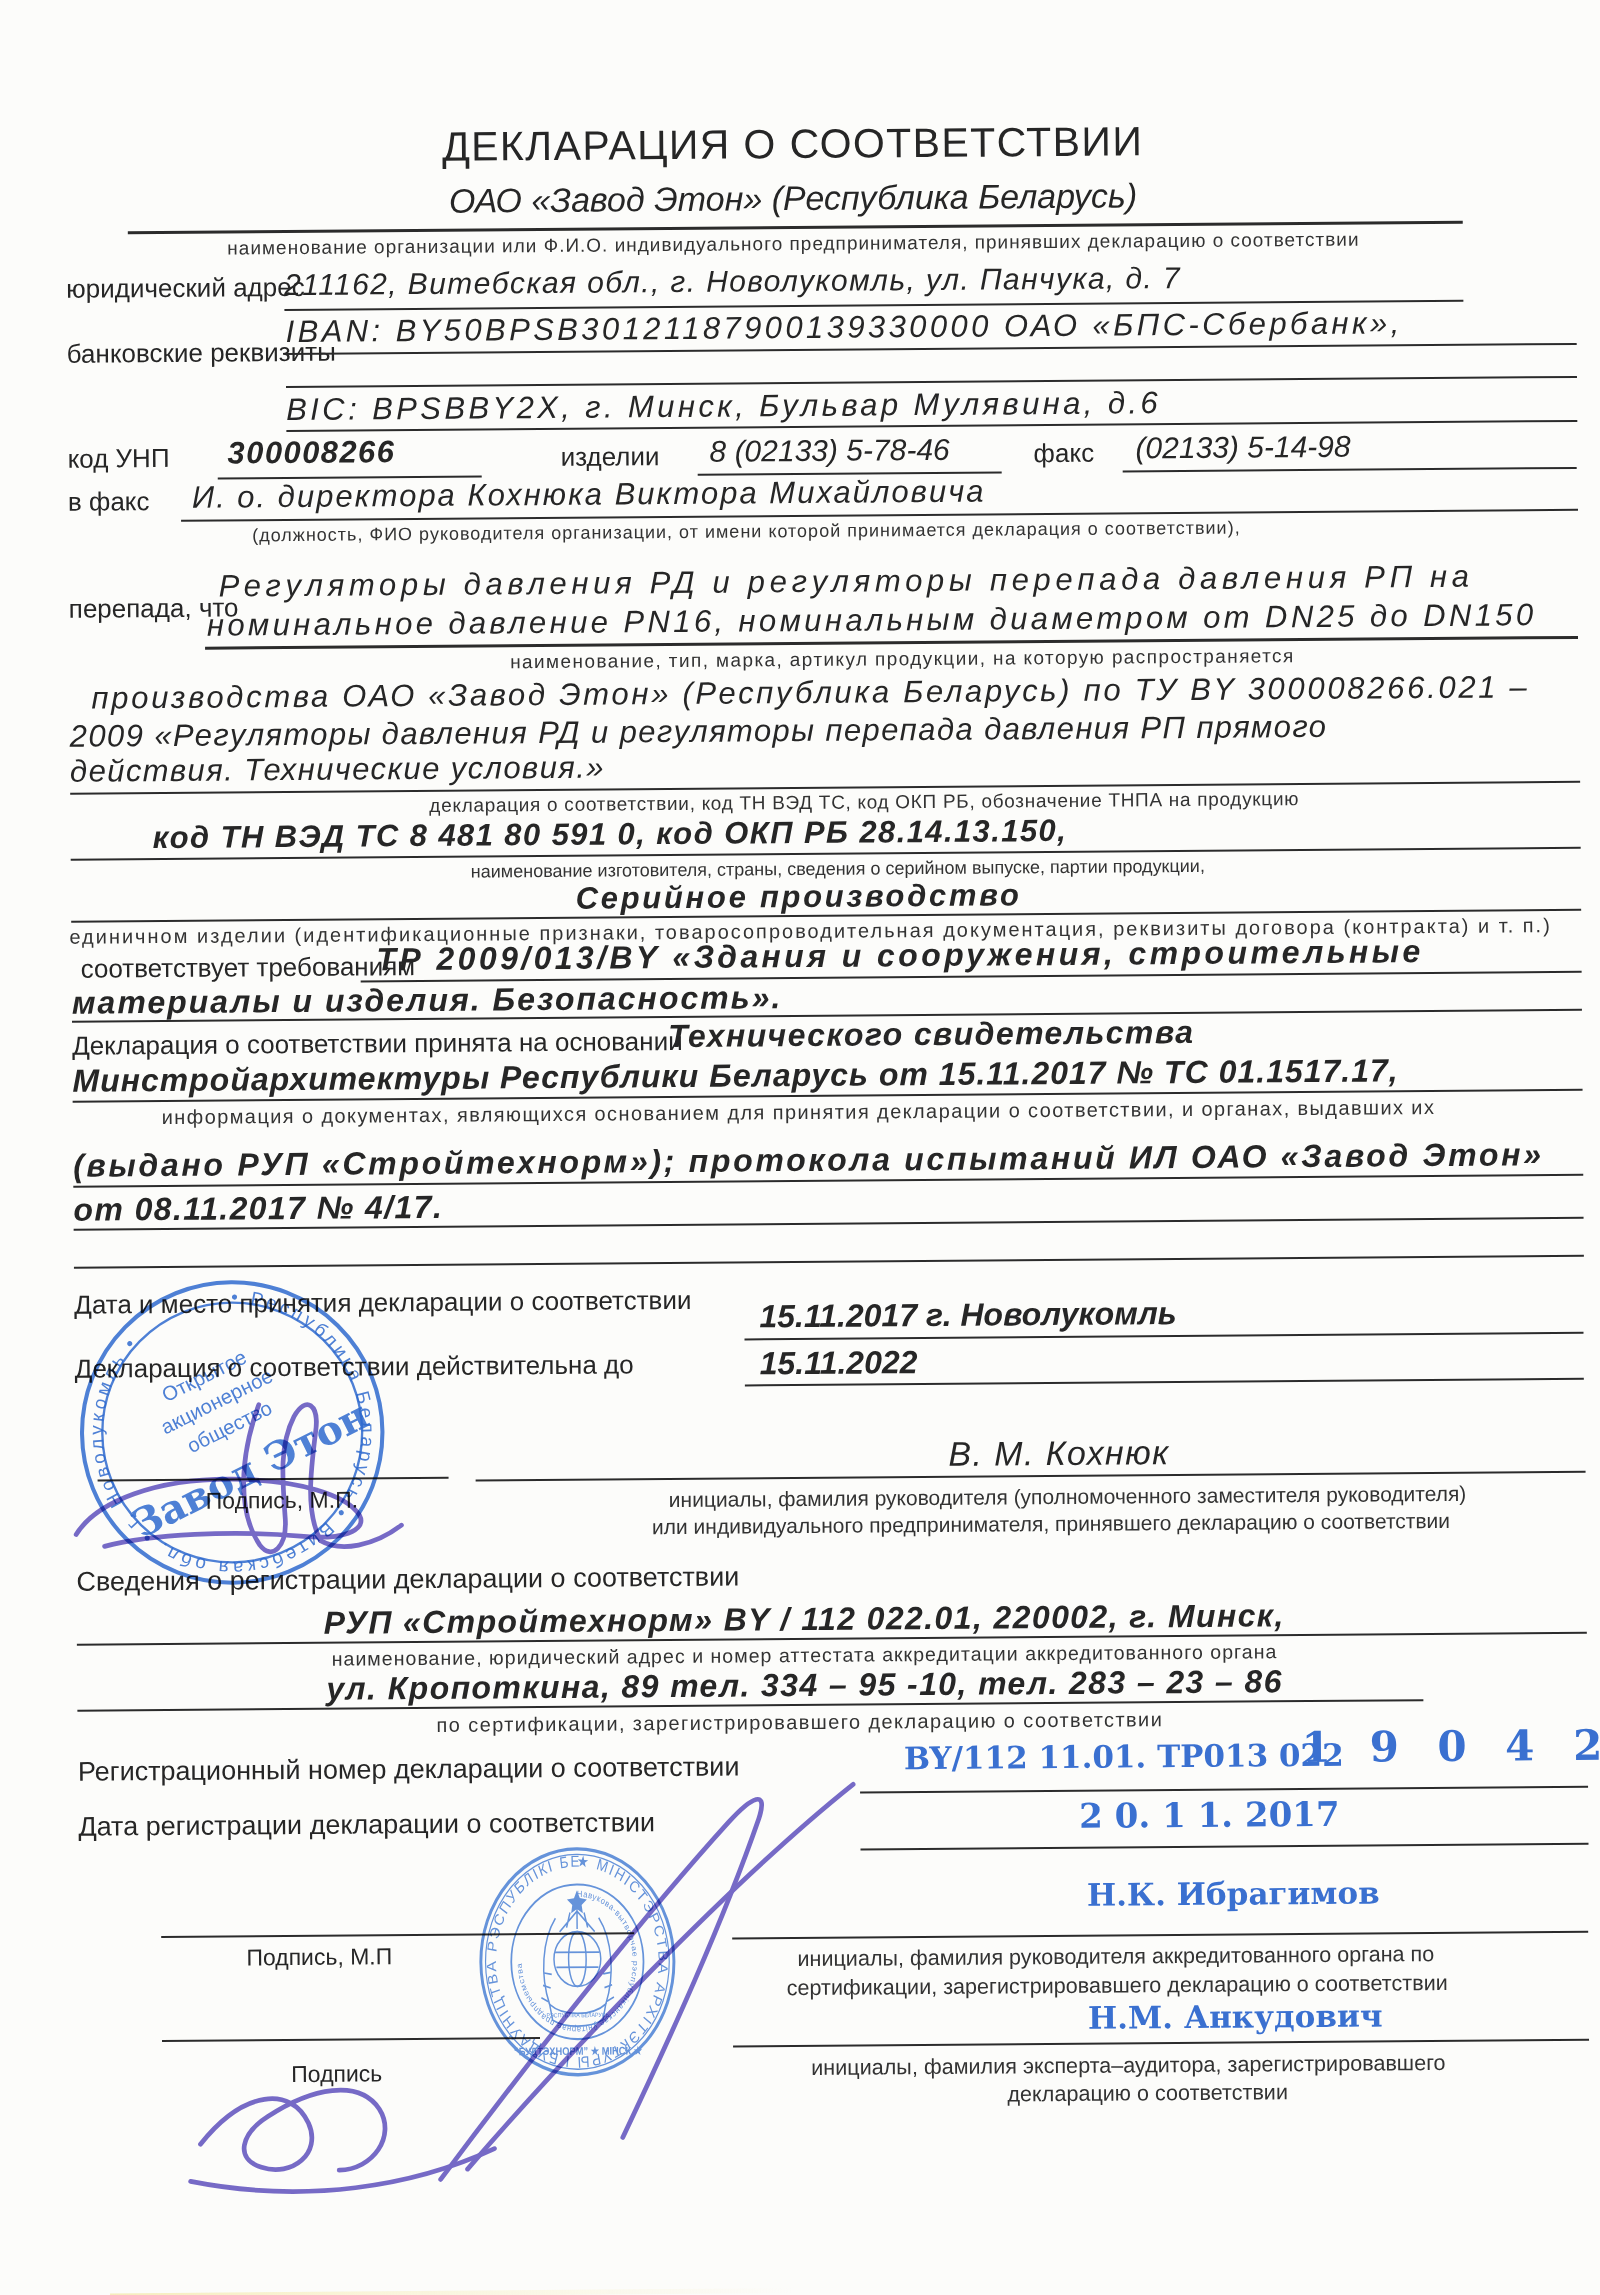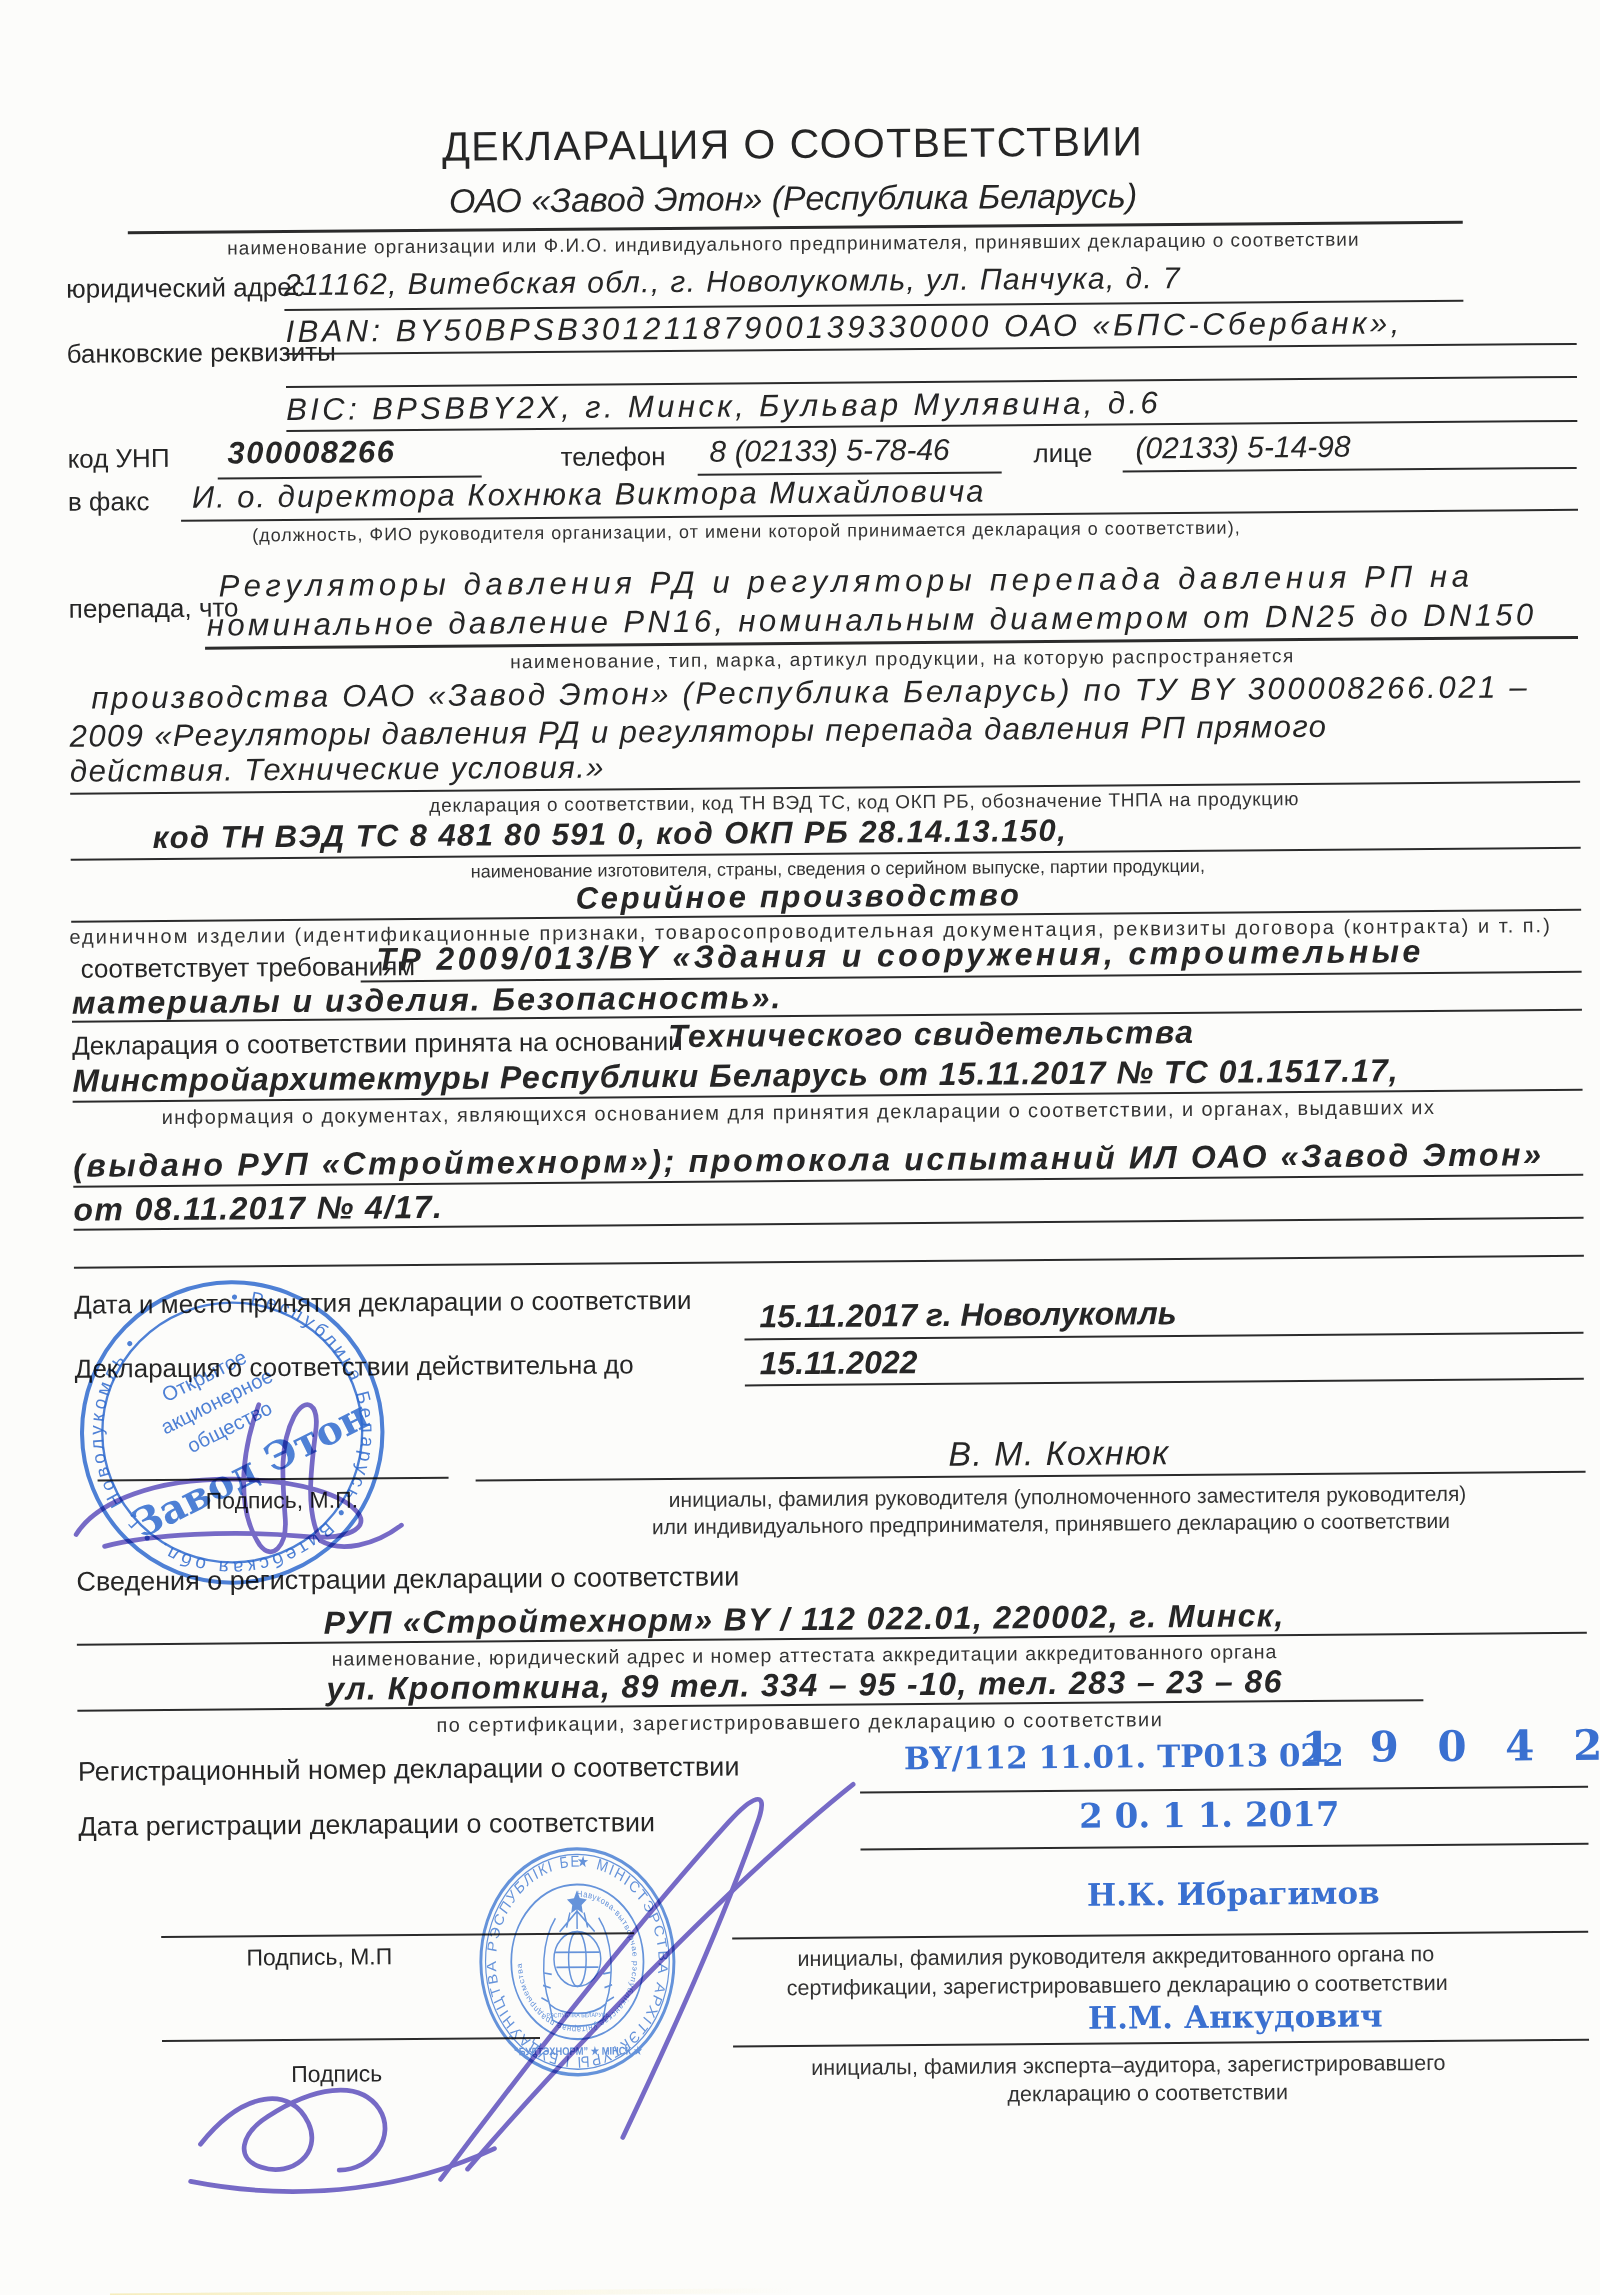--- a/index.html
+++ b/index.html
@@ -37,24 +37,24 @@
   <div class="t lbl" style="left:73px;top:334px">банковские реквизиты</div>
   <div class="t it" style="left:292px;top:311px;font-size:31px;letter-spacing:3.4px">IBAN: BY50BPSB30121187900139330000  ОАО «БПС-Сбербанк»,</div>
   <div class="ln" style="left:292px;top:349px;width:1291px"></div>
   <div class="ln" style="left:292px;top:382px;width:1291px"></div>
   <div class="t it" style="left:292px;top:389px;font-size:31px;letter-spacing:3.4px">BIC: BPSBBY2X, г. Минск, Бульвар Мулявина, д.6</div>
   <div class="ln" style="left:292px;top:426px;width:1291px"></div>
 
   <div class="t lbl" style="left:73px;top:439px">код УНП</div>
   <div class="t it b" style="left:233px;top:432px;font-size:31px;letter-spacing:1.4px">300008266</div>
   <div class="ln" style="left:223px;top:473px;width:264px"></div>
-  <div class="t lbl" style="left:566px;top:441px">телефон</div>
+  <div class="t lbl" style="left:566px;top:441px">изделии</div>
   <div class="t it" style="left:715px;top:434px;font-size:30px">8 (02133) 5-78-46</div>
   <div class="ln" style="left:703px;top:473px;width:304px"></div>
-  <div class="t lbl" style="left:1039px;top:441px">лице</div>
+  <div class="t lbl" style="left:1039px;top:441px">факс</div>
   <div class="t it" style="left:1141px;top:434px;font-size:30px">(02133) 5-14-98</div>
   <div class="ln" style="left:1128px;top:473px;width:454px"></div>
 
   <div class="t lbl" style="left:73px;top:482px">в факс</div>
   <div class="t it" style="left:197px;top:476px;font-size:31px;letter-spacing:2px">И. о. директора Кохнюка Виктора Михайловича</div>
   <div class="ln" style="left:186px;top:515px;width:1397px"></div>
   <div class="t capS" style="left:257px;top:522px;letter-spacing:1px">(должность, ФИО руководителя организации, от имени которой принимается декларация о соответствии),</div>
 
   <div class="t lbl" style="left:73px;top:589px">перепада, что</div>
   <div class="t it" style="left:223px;top:565px;font-size:31px;letter-spacing:4.7px">Регуляторы давления РД и регуляторы перепада давления РП  на</div>

